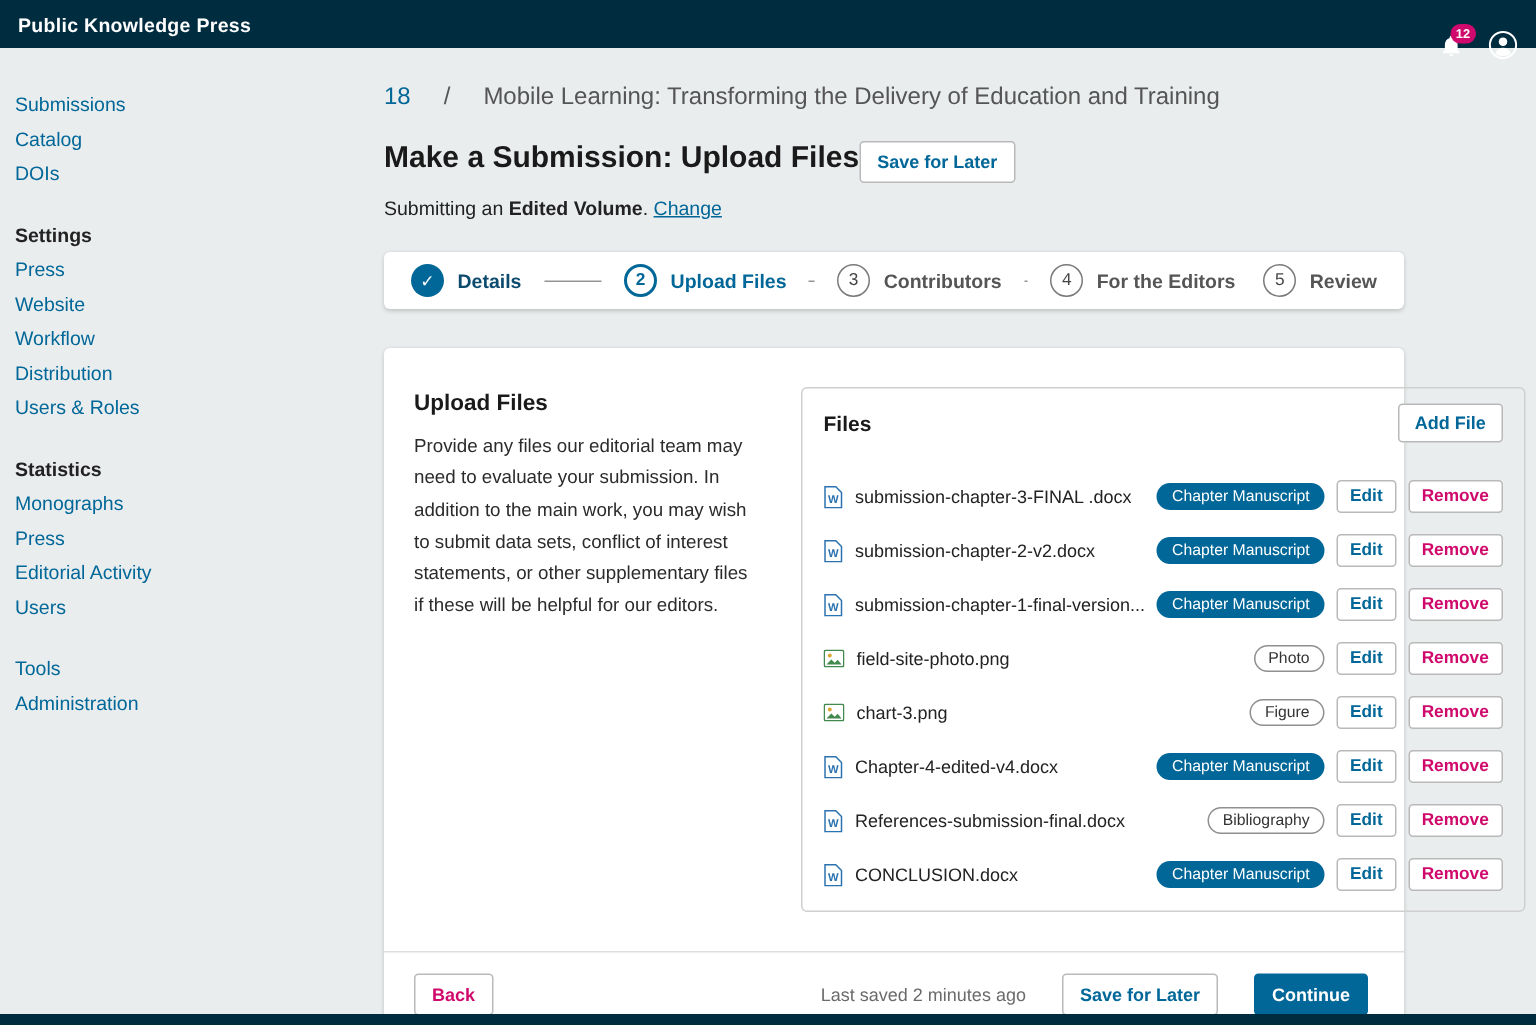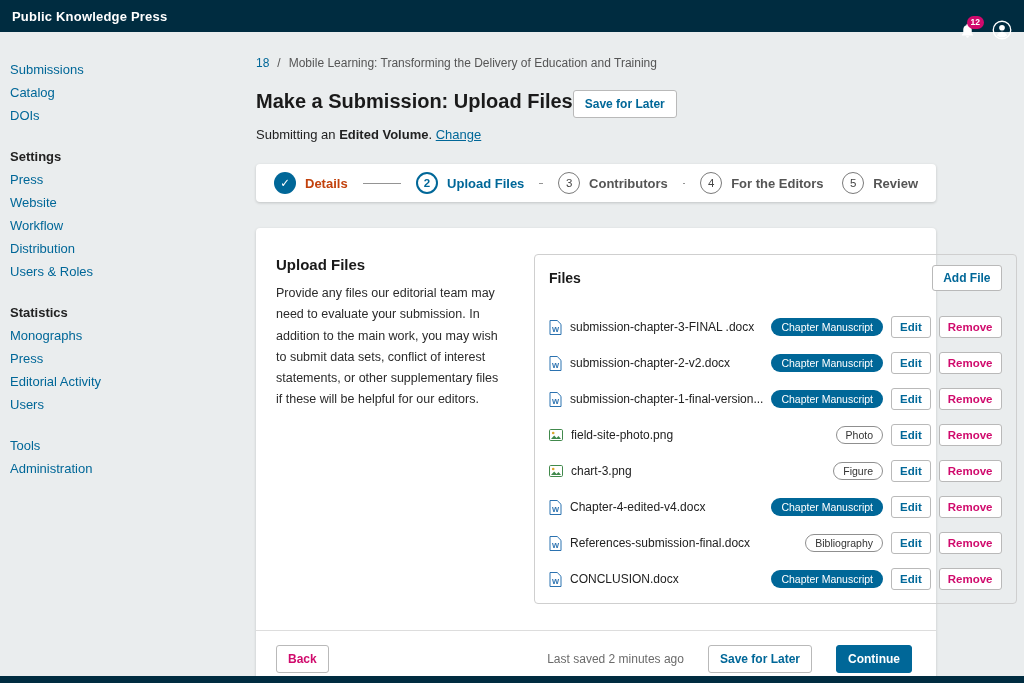--- a/index.html
+++ b/index.html
@@ -21,21 +21,21 @@
   .layout { flex:1 1 auto; display:flex; overflow:hidden; }
   .bottombar { flex:0 0 7px; background:var(--bar); }
   
   .sidebar { width:200px; flex-shrink:0; padding:26px 10px 0 10px; }
   .side-item { font-size:13px; padding:4px 0; color:var(--primary); cursor:pointer; }
   .side-item.header { color:#222; font-weight:bold; margin-top:18px; cursor:default; }
   .side-item.gap { margin-top:18px; }
   
   .main { flex:1; padding:24px 0 0 56px; overflow:hidden; }
   .content { width:680px; }
-  .breadcrumb { font-size:12px; color:#555; display:flex; gap:8px; align-items:center; }
+  .breadcrumb { font-size:16px; color:#555; display:flex; gap:22px; align-items:center; }
   .crumb-link { color:var(--primary); cursor:pointer; }
   .title-row { margin-top:20px; display:flex; align-items:flex-start; }
   .page-title { font-size:20px; font-weight:bold; color:#1a1a1a; margin:0; }
   .subtitle { margin-top:9px; font-size:13px; color:#222; }
   .subtitle .link { color:var(--primary); text-decoration:underline; cursor:pointer; }
   
   .btn { display:inline-block; background:#fff; border:1px solid #b9b9b9; border-radius:3px; font-size:12px; font-weight:bold; color:var(--primary); padding:6px 11px; cursor:pointer; font-family:inherit; white-space:nowrap; }
   .btn.pink { color:var(--offset); }
   .btn.primary { background:var(--primary); border-color:var(--primary); color:#fff; }
   .btn.small { font-size:11.5px; padding:4px 8px; }
@@ -44,21 +44,21 @@
   .step-wrap { display:flex; align-items:center; flex:1; min-width:0; }
   .step-wrap:last-child { flex:0 0 auto; }
   .connector { flex:1; border-top:1px solid #949494; margin:0 15px; }
   .step-wrap:last-child .connector { display:none; }
   .step { display:flex; align-items:center; gap:9px; background:none; border:none; padding:0; cursor:pointer; font-family:inherit; }
   .step-circle { width:22px; height:22px; border-radius:50%; display:flex; align-items:center; justify-content:center; font-size:11.5px; flex-shrink:0; }
   .step.done .step-circle { background:var(--primary); color:#fff; }
   .step.current .step-circle { border:2px solid var(--primary); color:var(--primary); font-weight:bold; background:#fff; }
   .step.upcoming .step-circle { border:1px solid #7a7a7a; color:#444; background:#fff; }
   .step-label { font-size:13px; font-weight:bold; white-space:nowrap; }
-  .step.done .step-label { color:#c2410c; }
+  .step.done .step-label { color:#0c4a6e; }
   .step.current .step-label { color:var(--primary); }
   .step.upcoming .step-label { color:#555; }
   
   .card { margin-top:26px; margin-bottom:18px; background:#fff; border-radius:4px; box-shadow:0 1px 3px rgba(0,0,0,.18); }
   .card-body { display:flex; padding:26px 24px 26px 20px; gap:30px; }
   .left-col { width:228px; flex-shrink:0; }
   .left-col h2 { font-size:15px; font-weight:bold; margin:2px 0 0; color:#1a1a1a; }
   .left-col p { font-size:12.5px; line-height:1.7; color:#2b2b2b; margin:10px 0 0; }
   .files-panel { flex:1; border:1px solid #cfcfcf; border-radius:4px; padding:10px 14px 6px; align-self:flex-start; }
   .files-head { display:flex; align-items:center; justify-content:space-between; margin-bottom:18px; }

